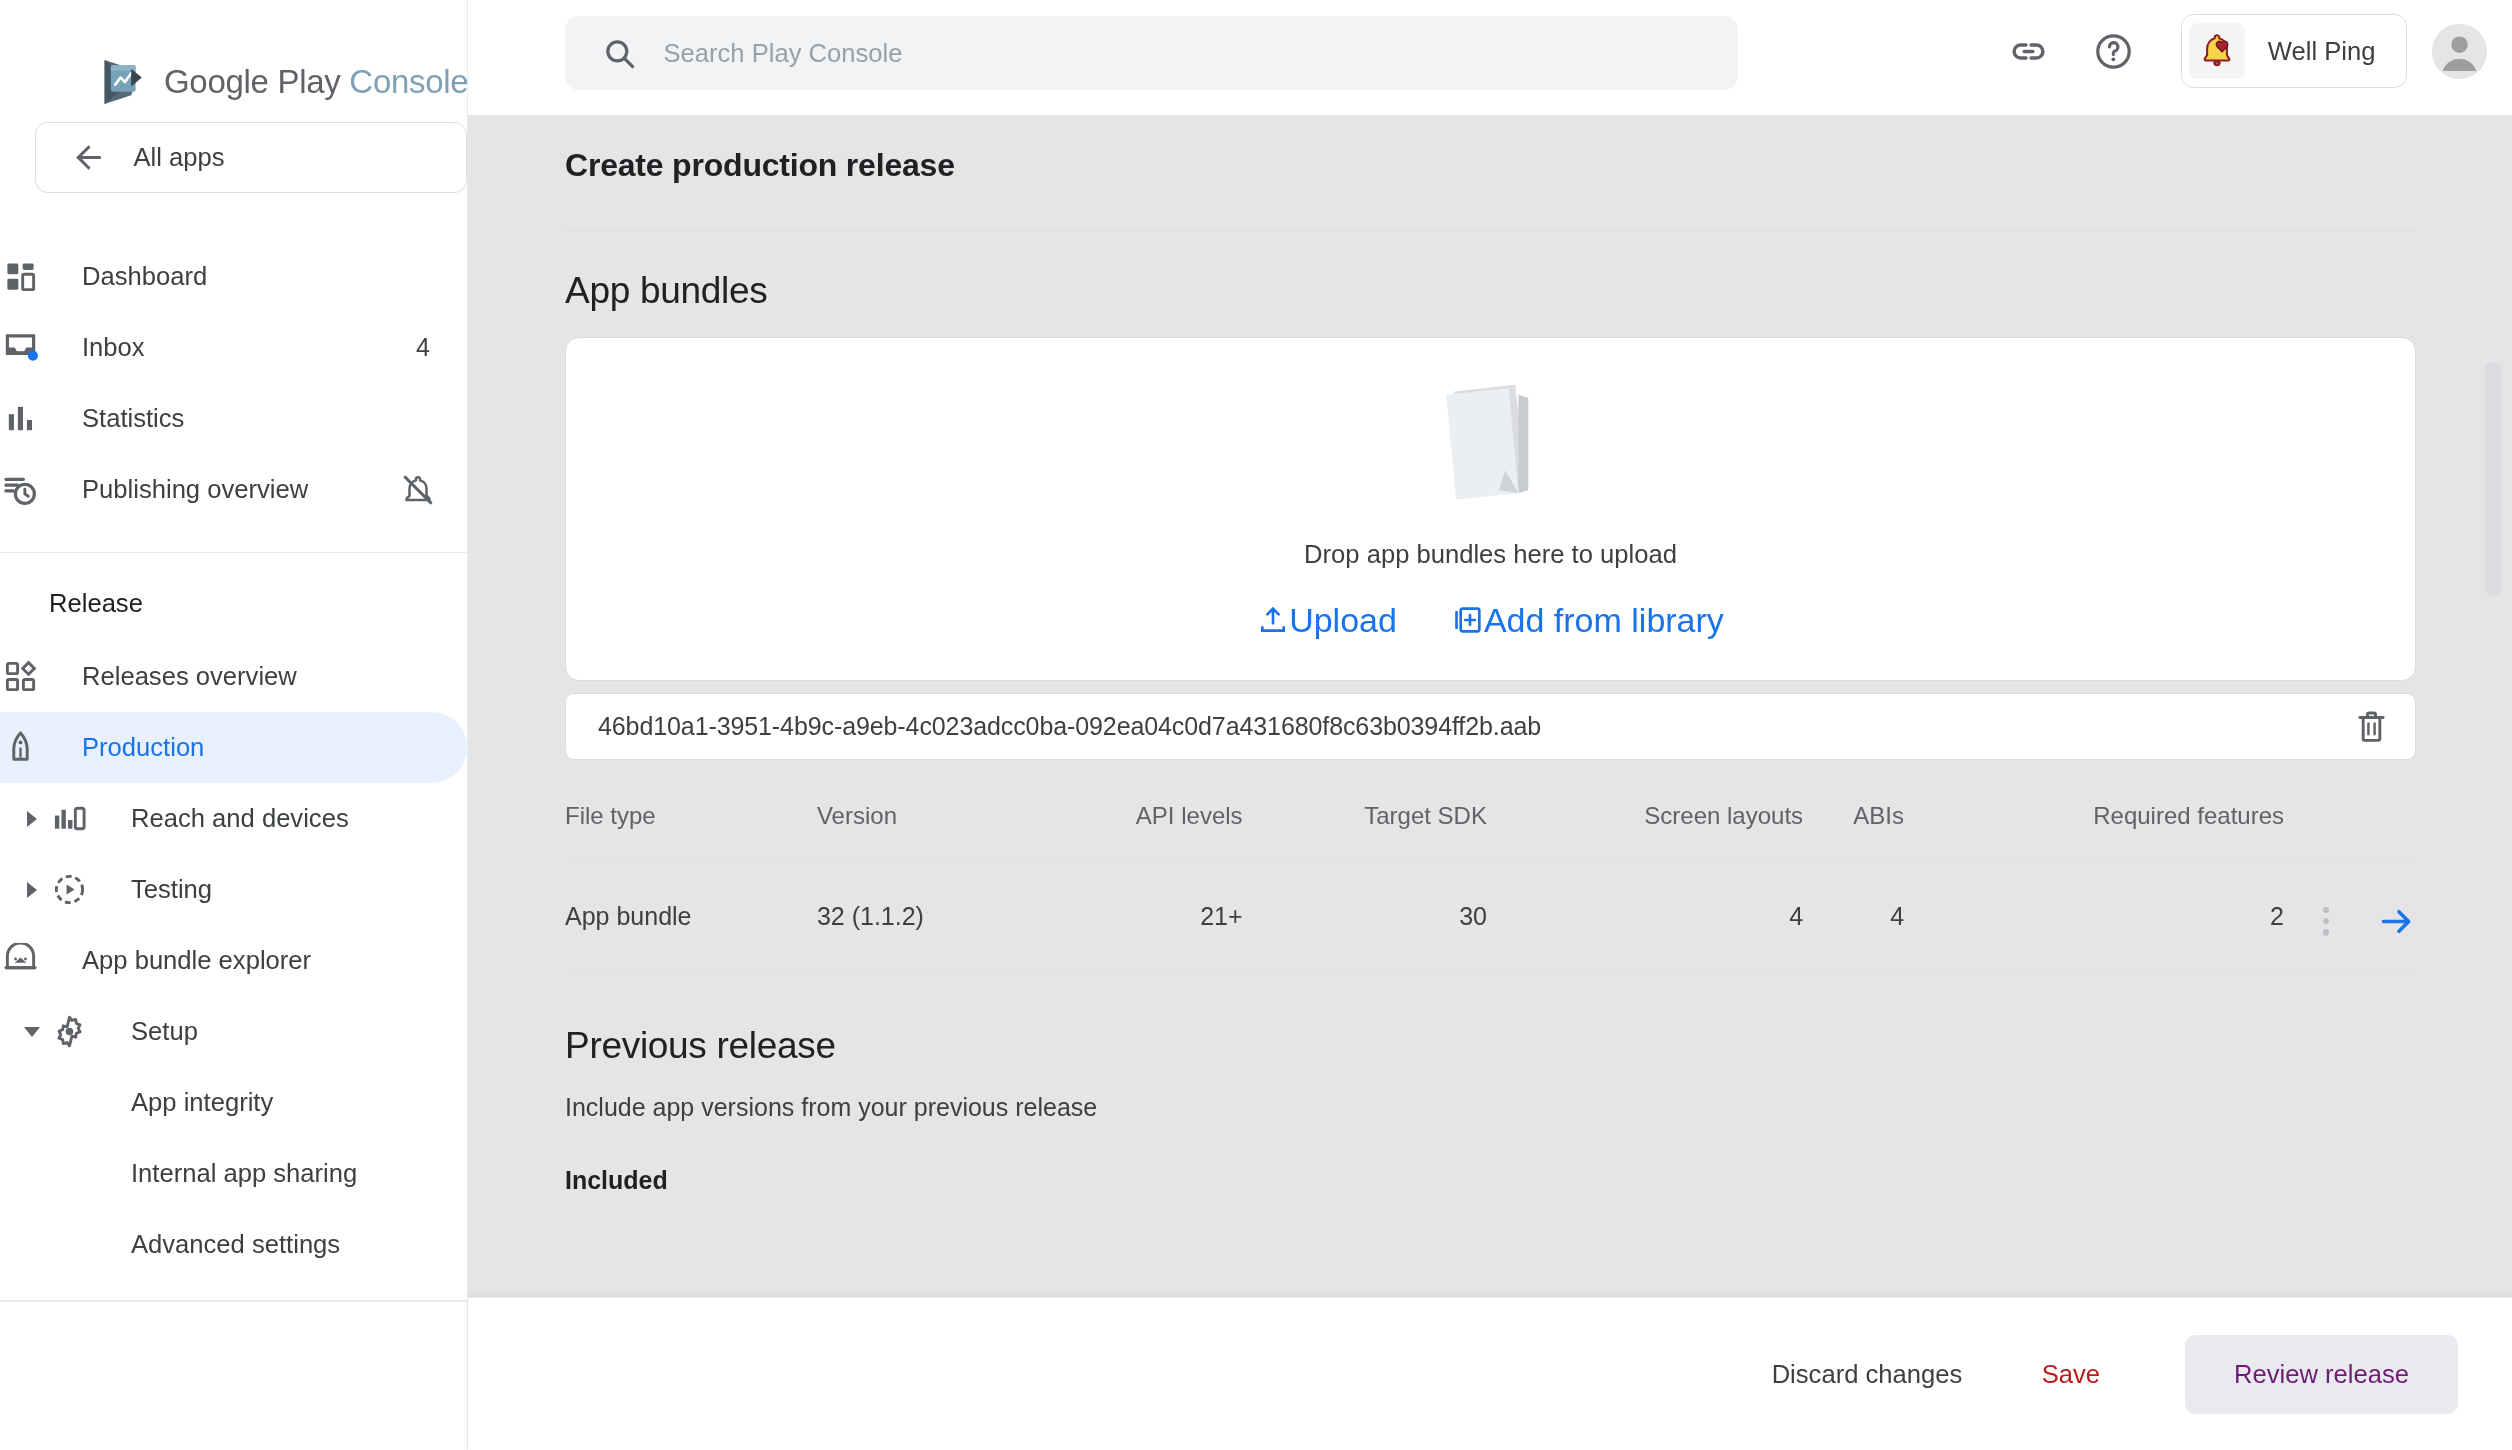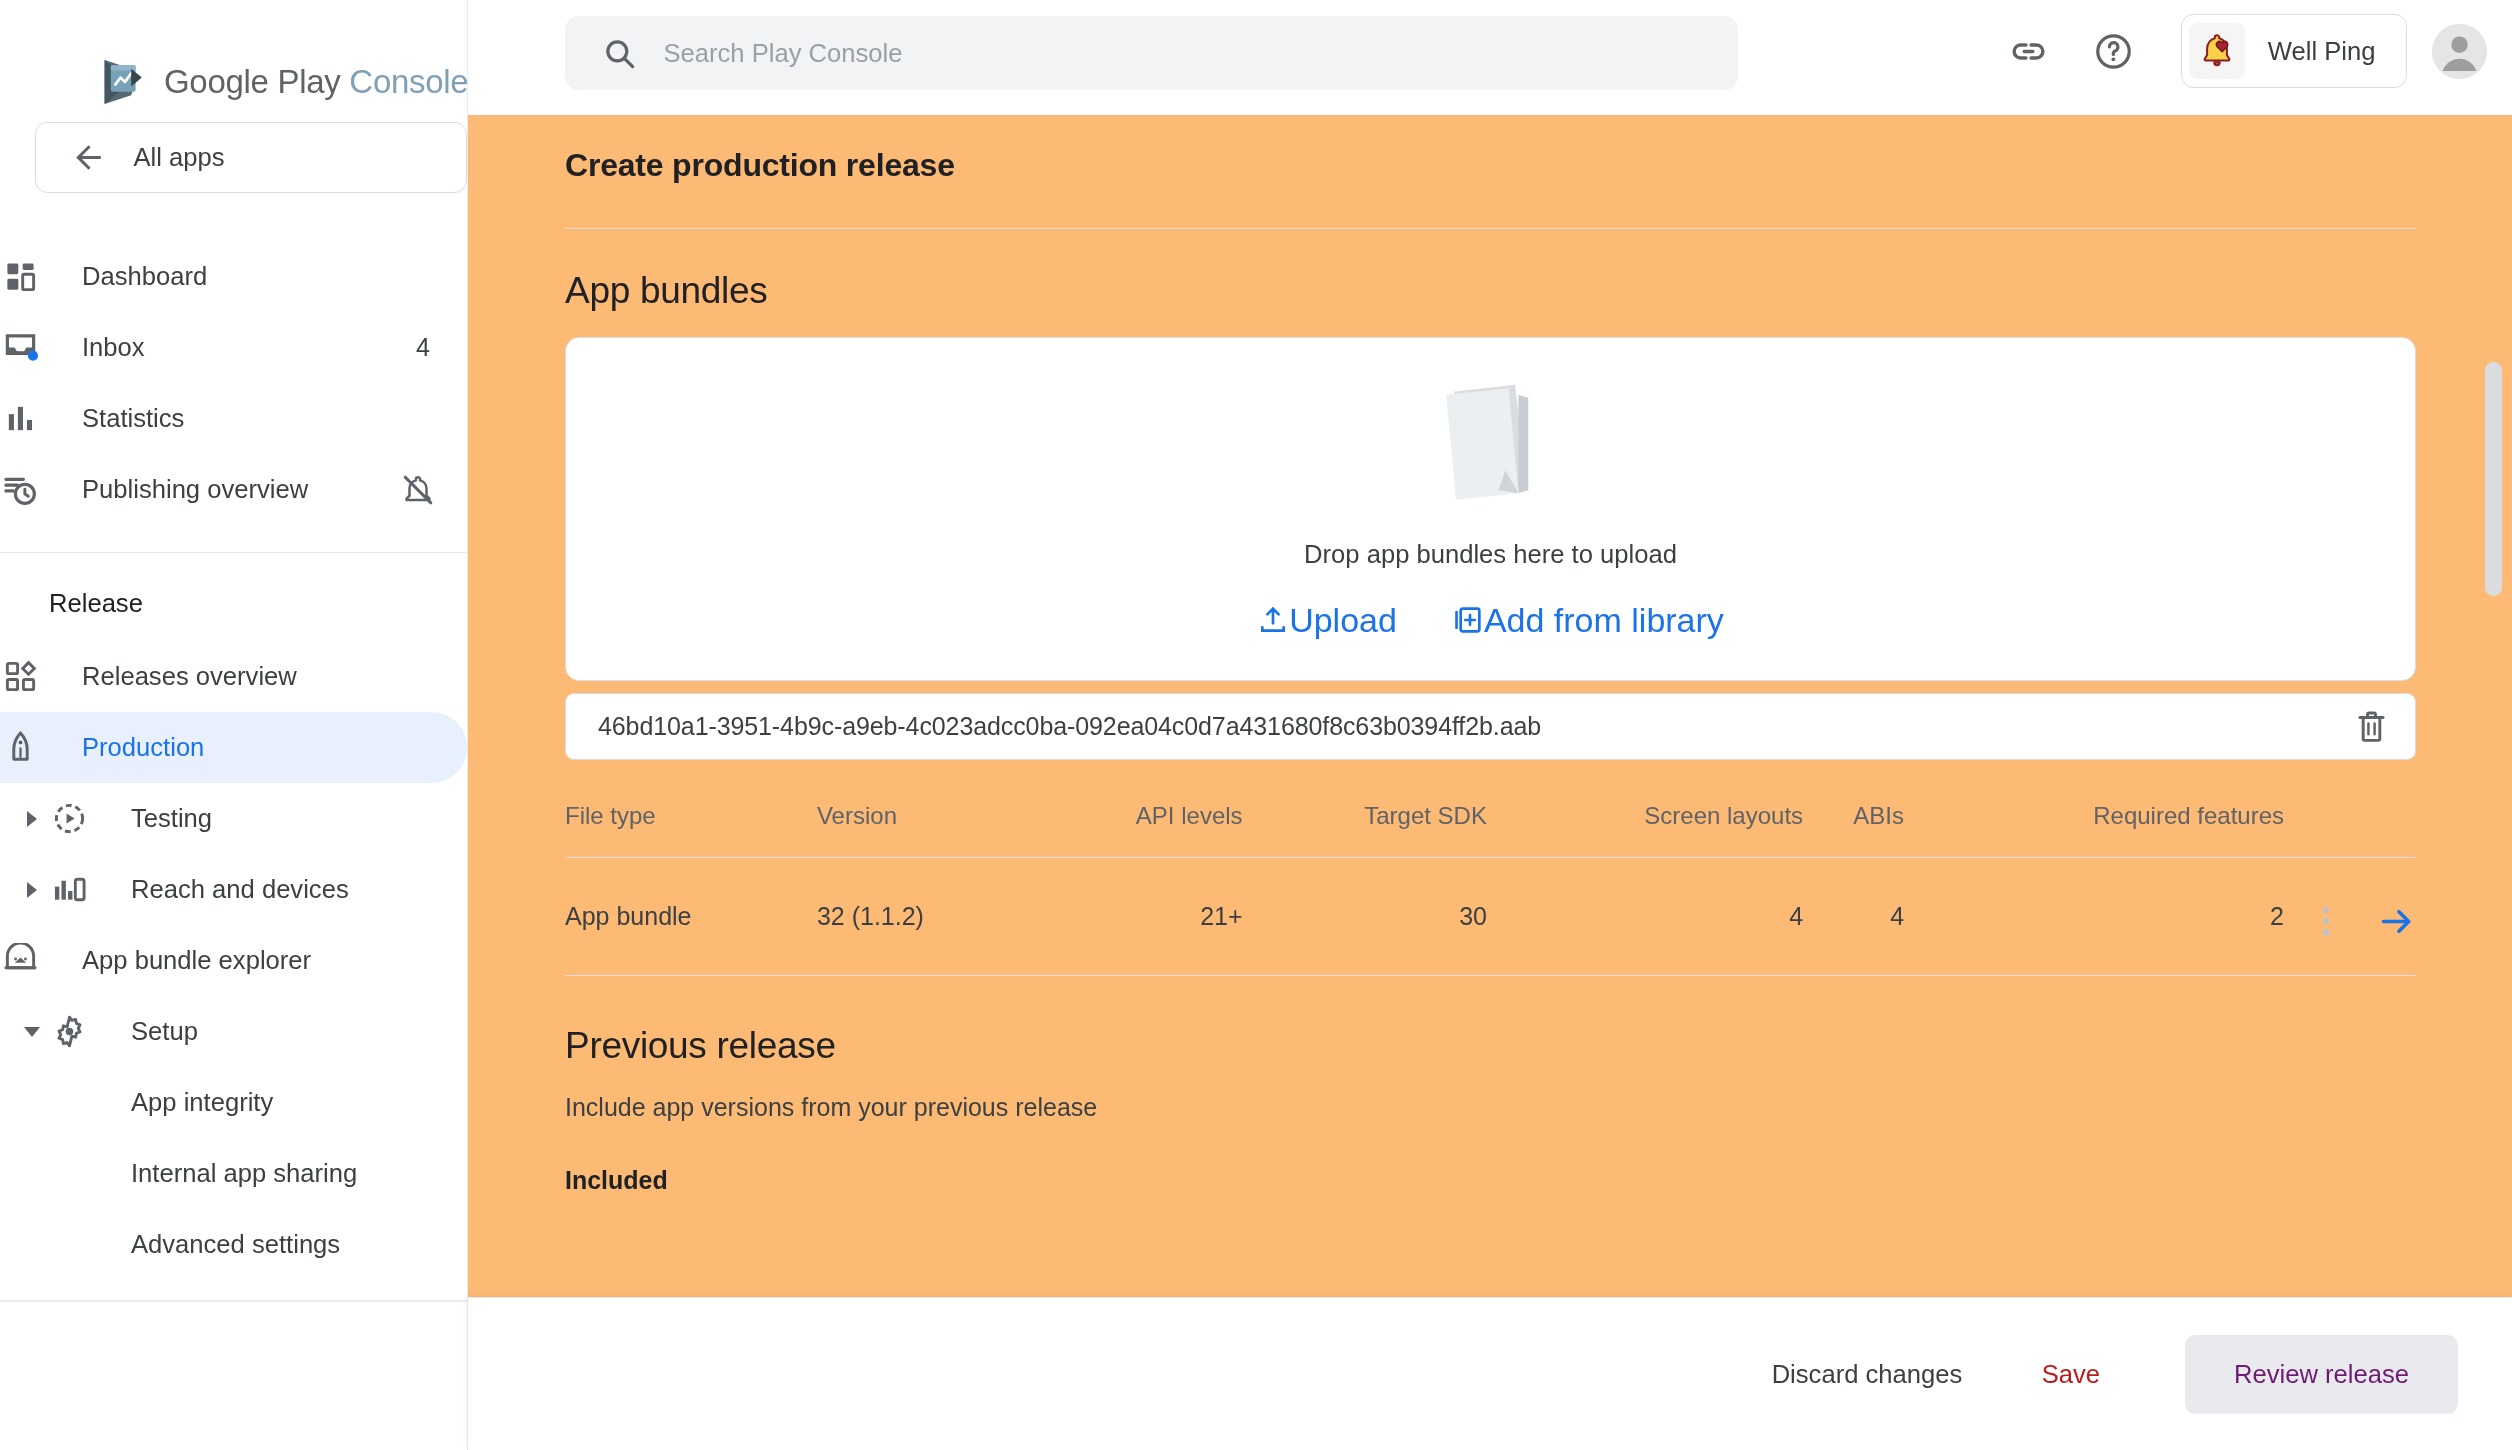--- a/index.html
+++ b/index.html
@@ -110,21 +110,21 @@
     width: 56px; height: 56px; border-radius: 8.8px; background: #f5f5f5;
     display: flex; align-items: center; justify-content: center; margin-right: 23px;
   }
   .appchip .appname { font-size: 25.6px; color: #3c4043; white-space: nowrap; }
   .avatar {
     width: 55px; height: 55px; border-radius: 50%; background: #e5e5e5;
     margin-left: 25px; cursor: pointer; overflow: hidden; position: relative;
   }
 
   
-  .main { position: absolute; left: 468px; top: 115px; width: 2045px; height: 1182px; background: #fdba74; }
+  .main { position: absolute; left: 468px; top: 115px; width: 2045px; height: 1182px; background: #e5e5e5; }
   .page-title { font-size: 32px; font-weight: 700; color: #202124; padding: 32px 0 0 97px; letter-spacing: -0.2px; }
   .title-rule { margin: 44px 97px 0 97px; height: 0.9px; background: #e0e0e0; box-shadow: 0 1.8px 3.5px rgba(0,0,0,0.06); }
 
   .section-h { font-size: 37px; font-weight: 500; color: #202124; padding: 41px 0 0 97px; letter-spacing: -0.3px; }
 
   .dropzone {
     margin: 25px 97px 0 97px;
     height: 344px;
     border: 0.9px solid #dadce0; border-radius: 14px;
     display: flex; flex-direction: column; align-items: center; justify-content: center;
@@ -302,40 +302,40 @@
         </span>
         <span class="txt">Production</span>
       </div>
 
       <div class="nav-item has-caret">
         <span class="caret">
             <i class="caret-r"></i>
           </span>
         <span class="ico">
           <svg width="35" height="35" viewBox="0 0 24 24">
-            <circle cx="12" cy="12" r="9" fill="none" stroke="#5f6368" stroke-width="2" stroke-dasharray="4 2.6"></circle>
-            <path d="M10 8.5l5.5 3.5-5.5 3.5z" fill="#5f6368"></path>
-          </svg>
-        </span>
-        <span class="txt">Testing</span>
+            <rect x="2" y="10" width="3" height="9" fill="#5f6368"></rect>
+            <rect x="6.5" y="6" width="3" height="13" fill="#5f6368"></rect>
+            <rect x="11" y="13" width="3" height="6" fill="#5f6368"></rect>
+            <rect x="16" y="5" width="6" height="14" rx="1.4" fill="none" stroke="#5f6368" stroke-width="2"></rect>
+          </svg>
+        </span>
+        <span class="txt">Reach and devices</span>
       </div>
 
       <div class="nav-item has-caret">
         <span class="caret">
             <i class="caret-r"></i>
           </span>
         <span class="ico">
           <svg width="35" height="35" viewBox="0 0 24 24">
-            <rect x="2" y="10" width="3" height="9" fill="#5f6368"></rect>
-            <rect x="6.5" y="6" width="3" height="13" fill="#5f6368"></rect>
-            <rect x="11" y="13" width="3" height="6" fill="#5f6368"></rect>
-            <rect x="16" y="5" width="6" height="14" rx="1.4" fill="none" stroke="#5f6368" stroke-width="2"></rect>
-          </svg>
-        </span>
-        <span class="txt">Reach and devices</span>
+            <circle cx="12" cy="12" r="9" fill="none" stroke="#5f6368" stroke-width="2" stroke-dasharray="4 2.6"></circle>
+            <path d="M10 8.5l5.5 3.5-5.5 3.5z" fill="#5f6368"></path>
+          </svg>
+        </span>
+        <span class="txt">Testing</span>
       </div>
 
       <div class="nav-item">
         <span class="ico">
           <svg width="35" height="35" viewBox="0 0 24 24">
             <path d="M3 17V9a9 9 0 0 1 18 0v8z" fill="none" stroke="#5f6368" stroke-width="2"></path>
             <path d="M2 17h20" stroke="#5f6368" stroke-width="2" stroke-linecap="round"></path>
             <path d="M8 13.5h8l-4-3.5z" fill="#5f6368"></path>
             <circle cx="8.6" cy="11" r="1" fill="#5f6368"></circle>
             <circle cx="15.4" cy="11" r="1" fill="#5f6368"></circle>

